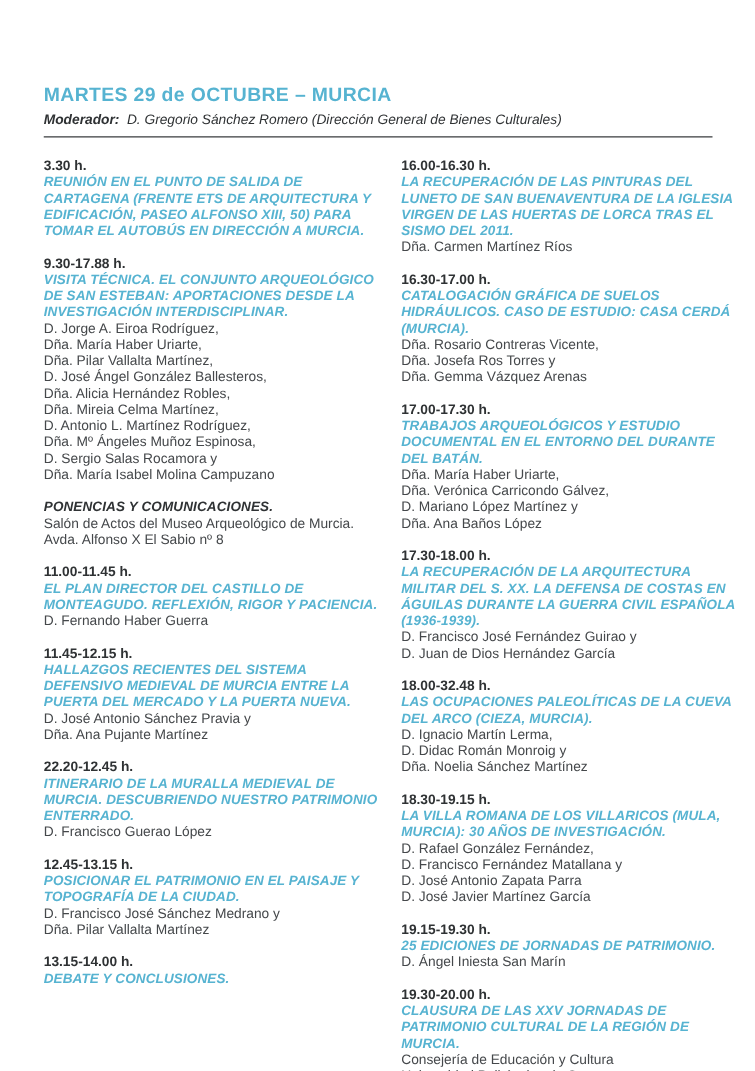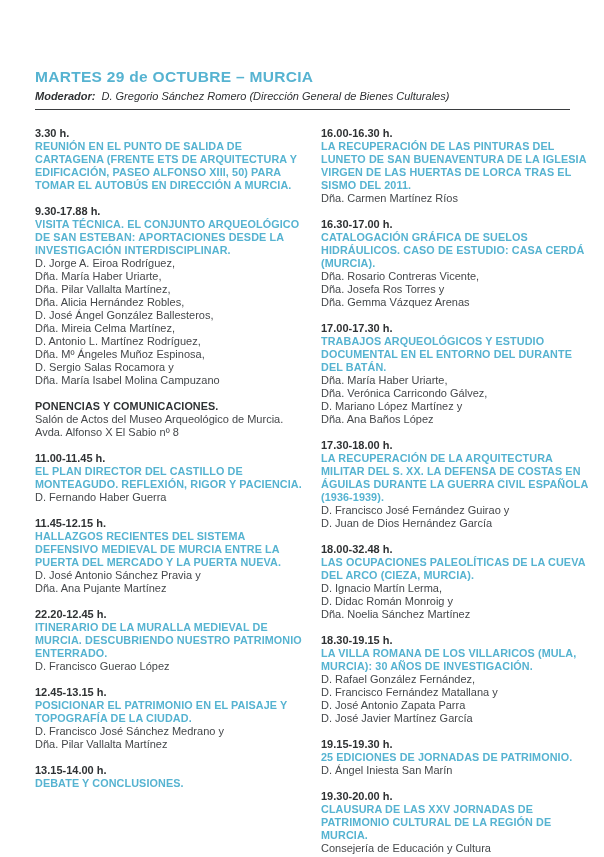--- a/index.html
+++ b/index.html
@@ -54,20 +54,21 @@
     font-weight: 700;
     color: var(--heading-text);
     line-height: 13px;
   }
   .entry-title {
     font-size: 10.8px;
     font-weight: 700;
     color: var(--accent);
     line-height: 13px;
     letter-spacing: 0.1px;
+    font-style: italic;
   }
   .entry-title.section-title {
     color: var(--heading-text);
   }
   .speaker-line {
     font-size: 11px;
     color: var(--body-text);
     line-height: 13px;
   }
 </style>
@@ -91,22 +92,22 @@
 
   </div>
 
   <div class="entry">
     <div class="entry-time">9.30-17.88 h.</div>
     <div class="entry-title">VISITA TÉCNICA. EL CONJUNTO ARQUEOLÓGICO DE SAN ESTEBAN: APORTACIONES DESDE LA INVESTIGACIÓN INTERDISCIPLINAR.</div>
     <div class="entry-speakers">
             <div class="speaker-line">D. Jorge A. Eiroa Rodríguez,</div>
             <div class="speaker-line">Dña. María Haber Uriarte,</div>
             <div class="speaker-line">Dña. Pilar Vallalta Martínez,</div>
+            <div class="speaker-line">D. José Ángel González Ballesteros,</div>
             <div class="speaker-line">Dña. Alicia Hernández Robles,</div>
-            <div class="speaker-line">D. José Ángel González Ballesteros,</div>
             <div class="speaker-line">Dña. Mireia Celma Martínez,</div>
             <div class="speaker-line">D. Antonio L. Martínez Rodríguez,</div>
             <div class="speaker-line">Dña. Mº Ángeles Muñoz Espinosa,</div>
             <div class="speaker-line">D. Sergio Salas Rocamora y</div>
             <div class="speaker-line">Dña. María Isabel Molina Campuzano</div>
           </div>
   </div>
 
   <div class="entry">
 

